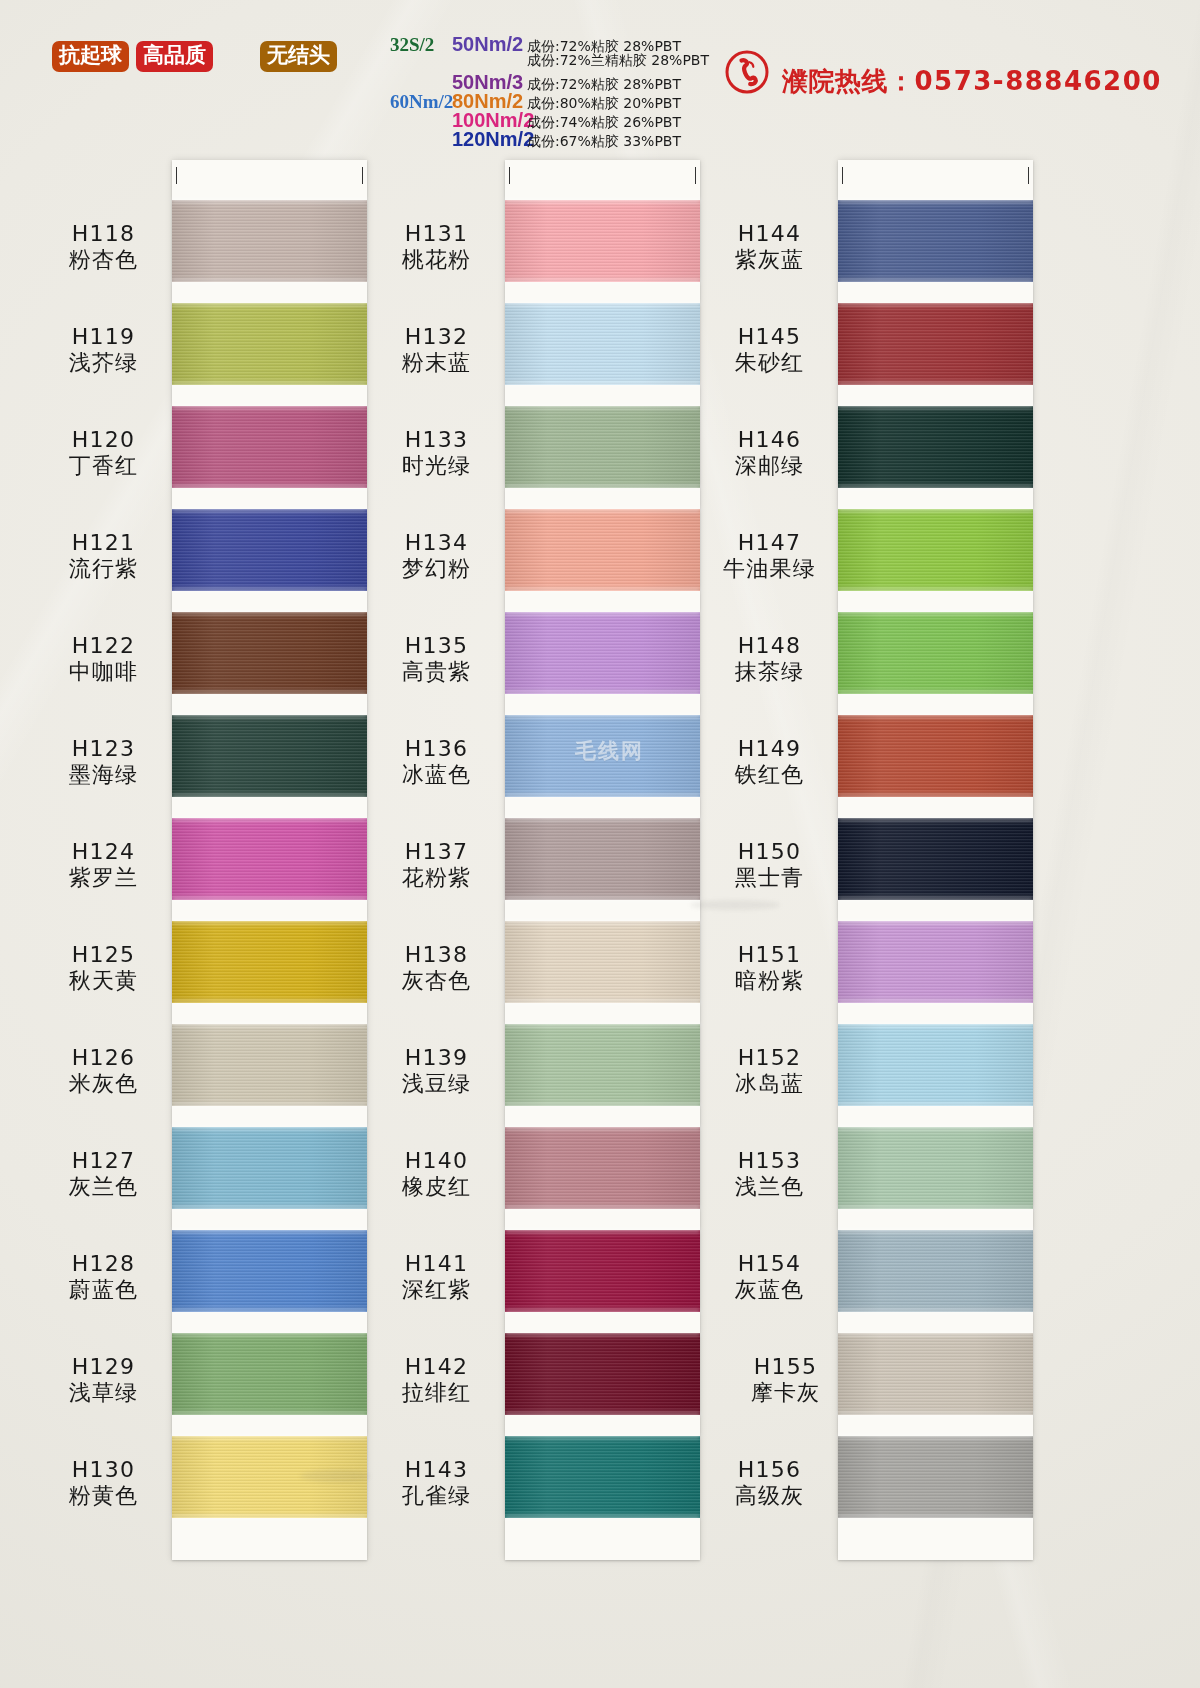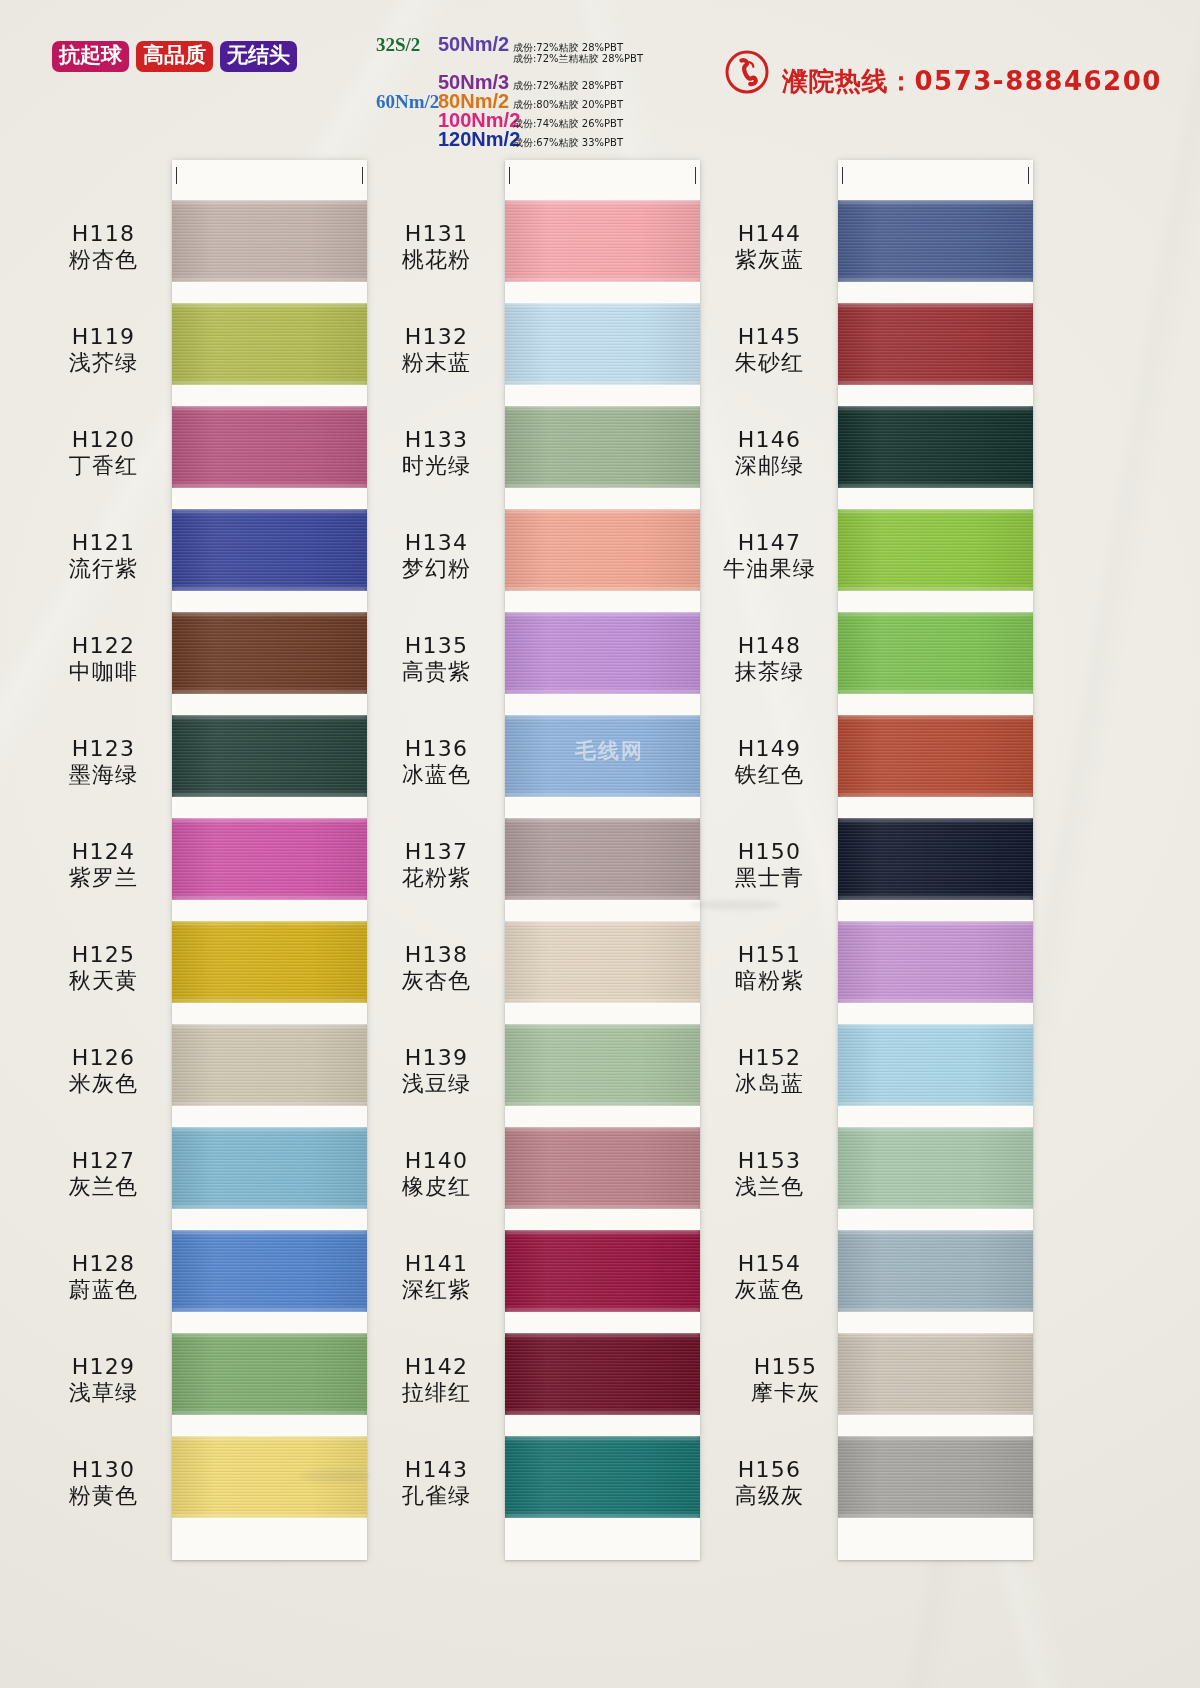--- a/index.html
+++ b/index.html
@@ -34,31 +34,31 @@
     letter-spacing:-1px;white-space:nowrap;
   }
   .brand-title .paren{color:#cf2a7e;}
   .brand-title .big{color:#e0318c;}
   .tag-row{margin-top:7px;display:flex;gap:7px;}
   .tag{
     border-radius:7px;color:#fff;font-size:21px;font-weight:bold;
     padding:3px 7px 4px 7px;line-height:1.12;letter-spacing:0px;
     font-family:"DejaVu Sans","Liberation Sans",sans-serif;
   }
-  .tag.green{background:#be185d;}
+  .tag.green{background:#c2410c;}
   .tag.red{background:#cf2222;}
-  .tag.blue{background:#4c1d95;}
-
-  .spec{position:absolute;left:376px;top:33px;width:330px;font-weight:bold;}
+  .tag.blue{background:#a16207;margin-left:40px;}
+
+  .spec{position:absolute;left:390px;top:33px;width:330px;font-weight:bold;}
   .spec-row{display:flex;align-items:baseline;height:19px;}
   .spec-c1{width:62px;text-align:left;font-family:"Liberation Serif","DejaVu Serif",serif;font-size:19px;}
   .spec-c2{width:75px;text-align:left;font-family:Liberation Sans, sans-serif;font-size:20px;}
   .spec-c3{
     font-family:"DejaVu Sans","Liberation Sans",sans-serif;
-    font-size:10px;color:#1b1b1b;font-weight:normal;white-space:nowrap;
+    font-size:14px;color:#1b1b1b;font-weight:normal;white-space:nowrap;
   }
   .c-32s{color:#1c6b34;}
   .c-50n2{color:#5b3fa8;}
   .c-50n3{color:#7a2f8f;}
   .c-60n2{color:#2f6fc4;}
   .c-80n2{color:#d8751b;}
   .c-100n2{color:#d9257e;}
   .c-120n2{color:#1b2f9c;}
 
   .hotline{position:absolute;left:725px;top:46px;display:flex;align-items:center;gap:13px;}

